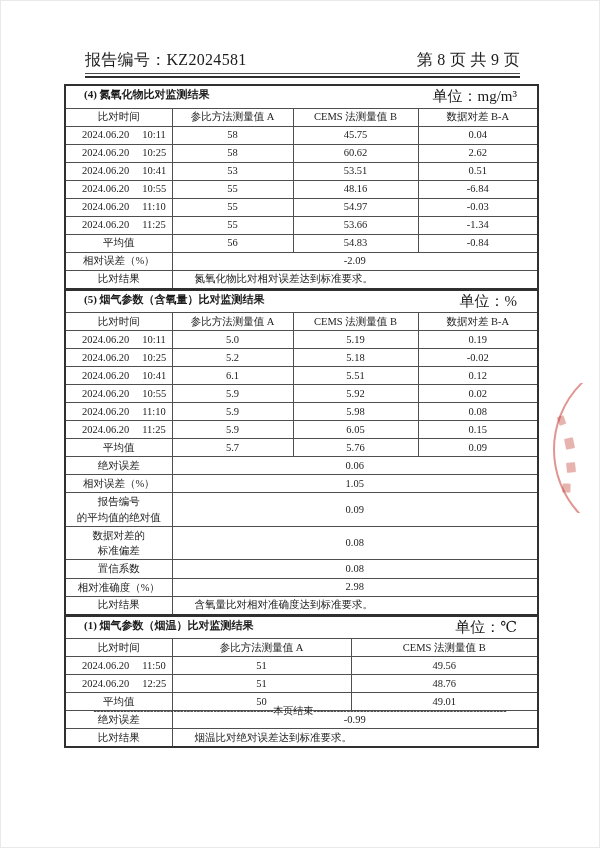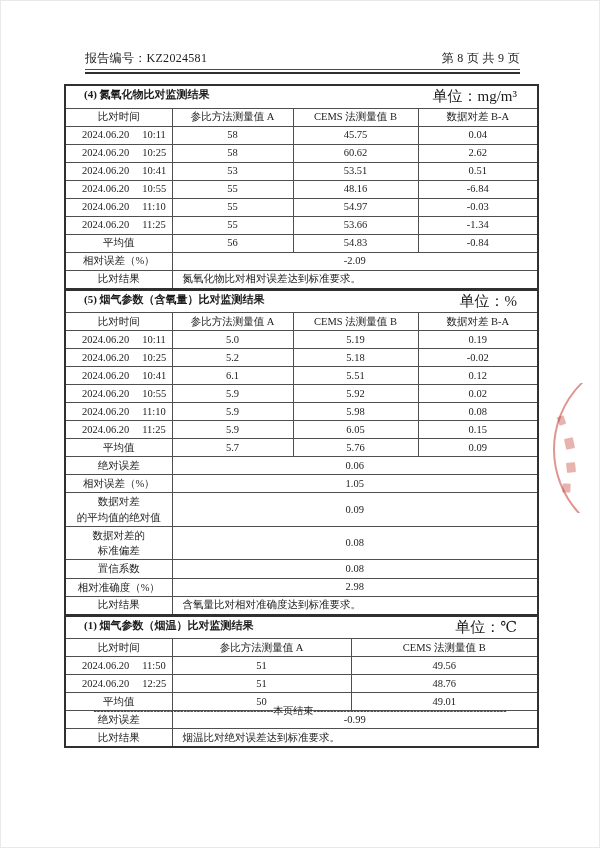--- a/index.html
+++ b/index.html
@@ -4,37 +4,37 @@
 <style>
   html,body{margin:0;padding:0;}
   body{
     width:600px;height:848px;position:relative;background:#ffffff;
     font-family:"Liberation Serif","DejaVu Serif",serif;color:#1c1c1c;
     overflow:hidden;box-shadow:inset 0 0 0 1px #e9e9e9;
   }
   
   .hdr{position:absolute;left:85px;top:50px;width:435px;}
   .hdr-row{display:flex;justify-content:space-between;
-    font-size:12px;padding-bottom:2px;letter-spacing:.3px;}
+    font-size:16px;padding-bottom:2px;letter-spacing:.3px;}
   .hdr-rule1{border-top:1px solid #4a4a4a;margin-bottom:1.5px;}
   .hdr-rule2{border-top:2.5px solid #303030;}
   
   .doc{position:absolute;left:64px;top:84px;width:473px;}
   table.grid{border-collapse:collapse;width:473px;table-layout:fixed;
     border:2px solid #303030;}
   table.grid + table.grid{margin-top:-1px;}
   td{border:1px solid #4f4f4f;font-size:10.5px;text-align:center;
      padding:1px 2px;height:15px;line-height:1.3;overflow:hidden;}
   td.title-cell{height:17px;text-align:left;padding-left:18px;padding-right:20px;}
   .sec-title{font-weight:bold;font-size:11px;}
   .unit{float:right;font-weight:normal;font-size:15px;}
   td.time-cell{text-align:left;padding-left:16px;}
   .tgap{margin-left:13px;}
   td.multiline{white-space:pre-line;line-height:1.45;}
-  td.result-text{text-align:left;padding-left:10px;}
+  td.result-text{text-align:left;padding-left:22px;}
   
   .pfooter{position:absolute;left:0;top:704px;width:600px;text-align:center;
     font-size:10px;white-space:nowrap;color:#262626;letter-spacing:0;}
   
   .stamp{position:absolute;left:540px;top:383px;width:57px;height:130px;
     overflow:hidden;pointer-events:none;}
   .stamp-arc{position:absolute;left:13px;top:-28px;width:185px;height:185px;
     border-radius:50%;border:2.5px solid rgba(198,62,52,.55);filter:blur(.4px);}
   .mk{position:absolute;background:rgba(190,55,45,.38);filter:blur(.6px);border-radius:1px;}
   .m1{left:17px;top:34px;width:9px;height:7px;transform:rotate(70deg);}
@@ -218,21 +218,21 @@
           <td class="multiline">绝对误差</td>
           <td colspan="3">0.06</td>
         </tr>
 
         <tr>
           <td class="multiline">相对误差（%）</td>
           <td colspan="3">1.05</td>
         </tr>
 
         <tr>
-          <td class="multiline">数据对差
+          <td class="multiline">报告编号
 的平均值的绝对值</td>
           <td colspan="3">0.09</td>
         </tr>
 
         <tr>
           <td class="multiline">数据对差的
 标准偏差</td>
           <td colspan="3">0.08</td>
         </tr>
 

